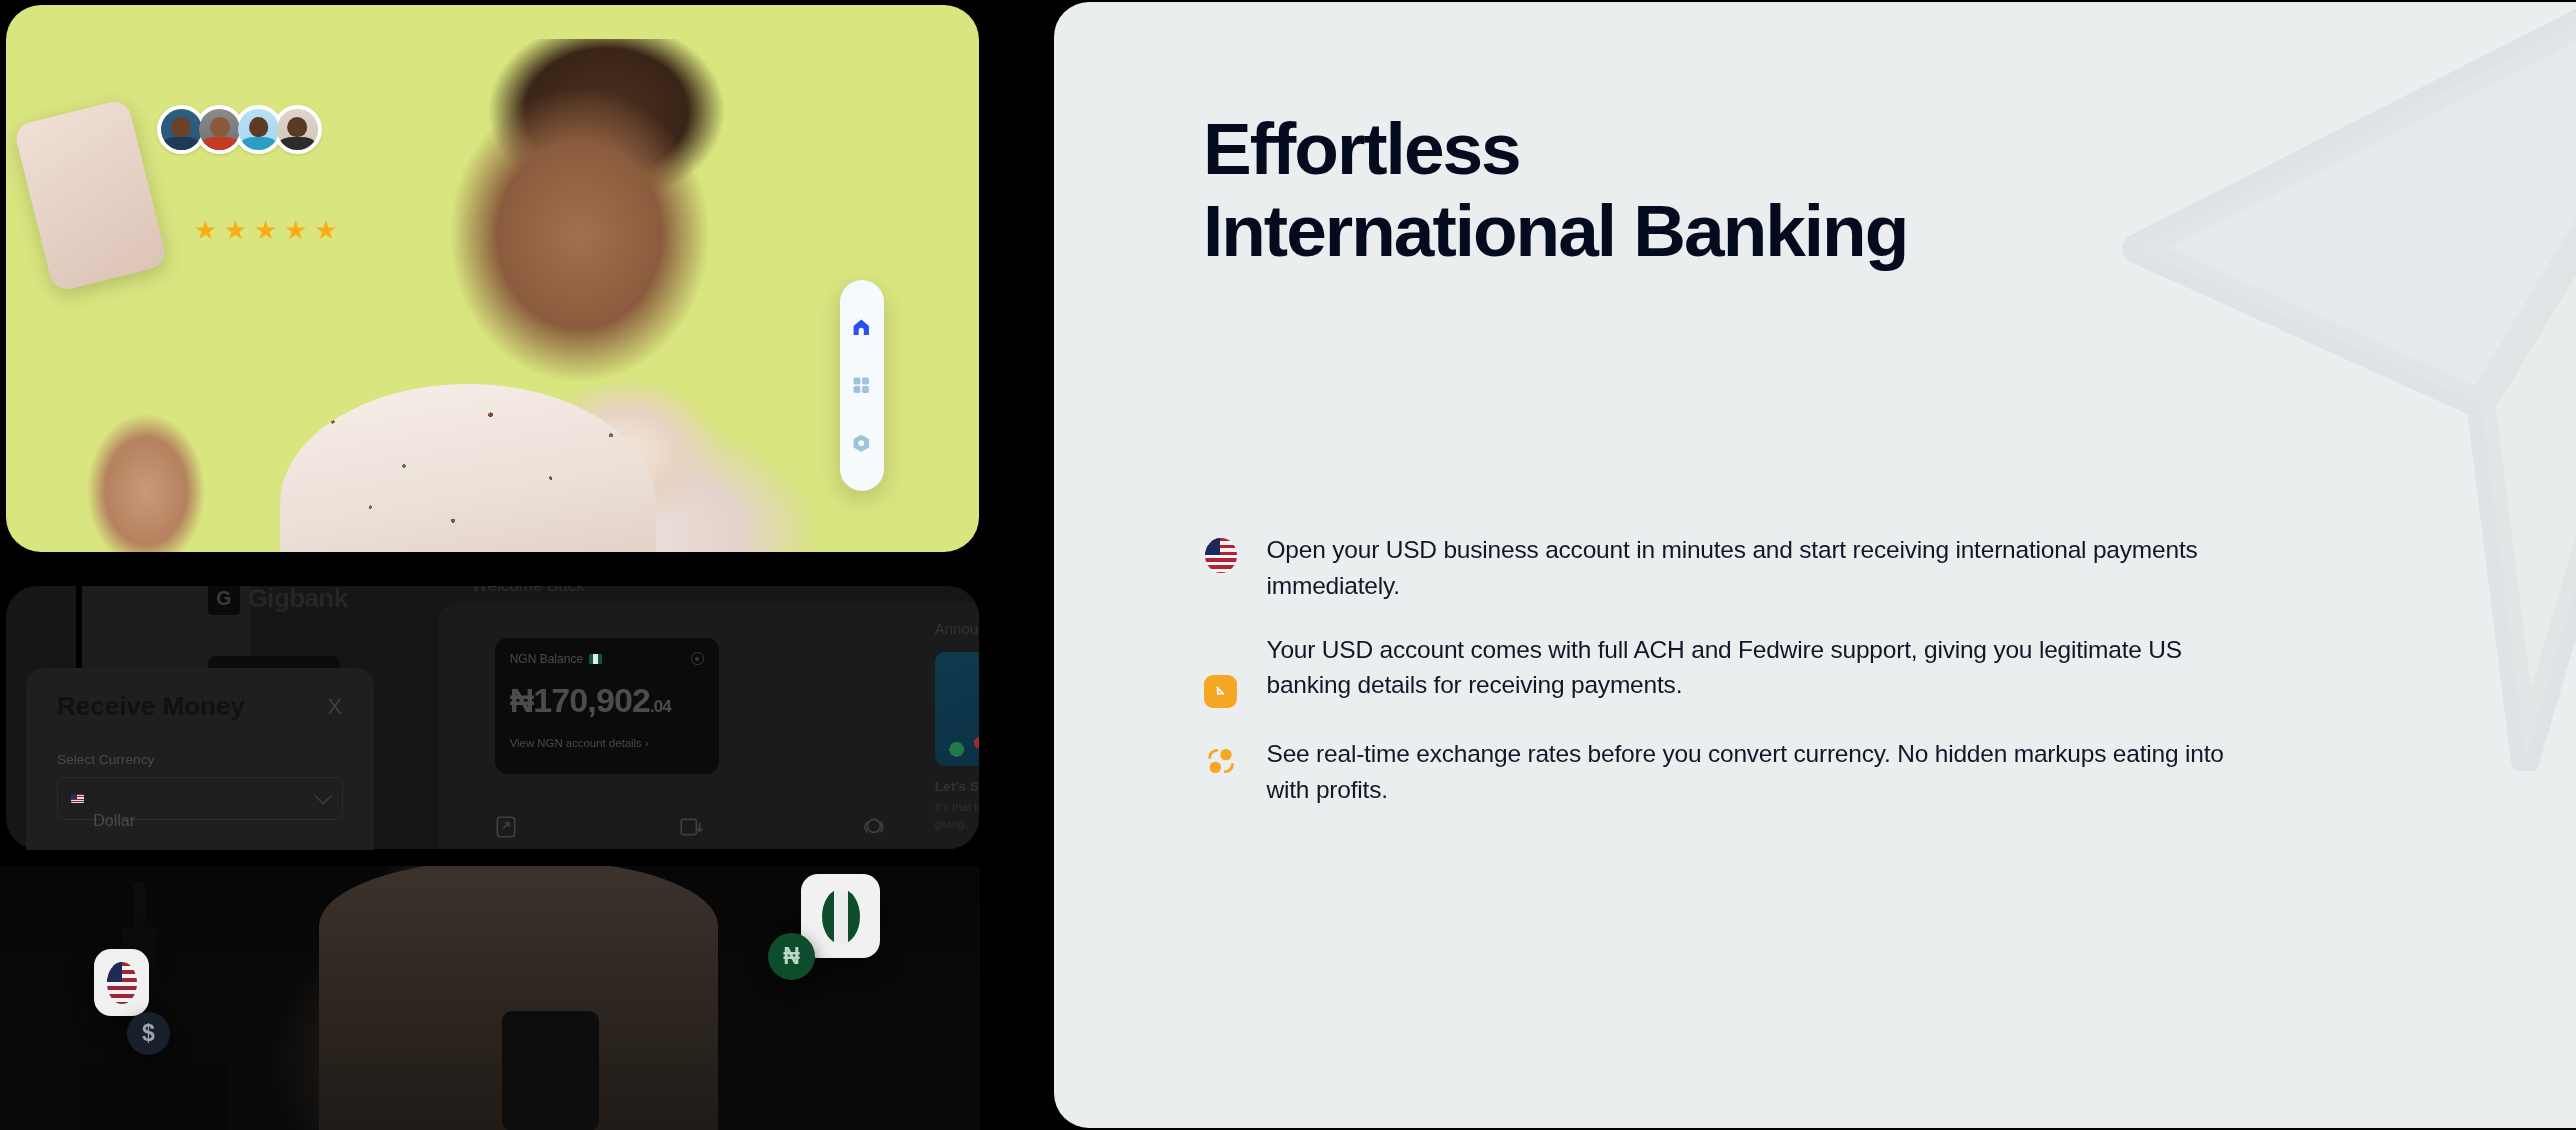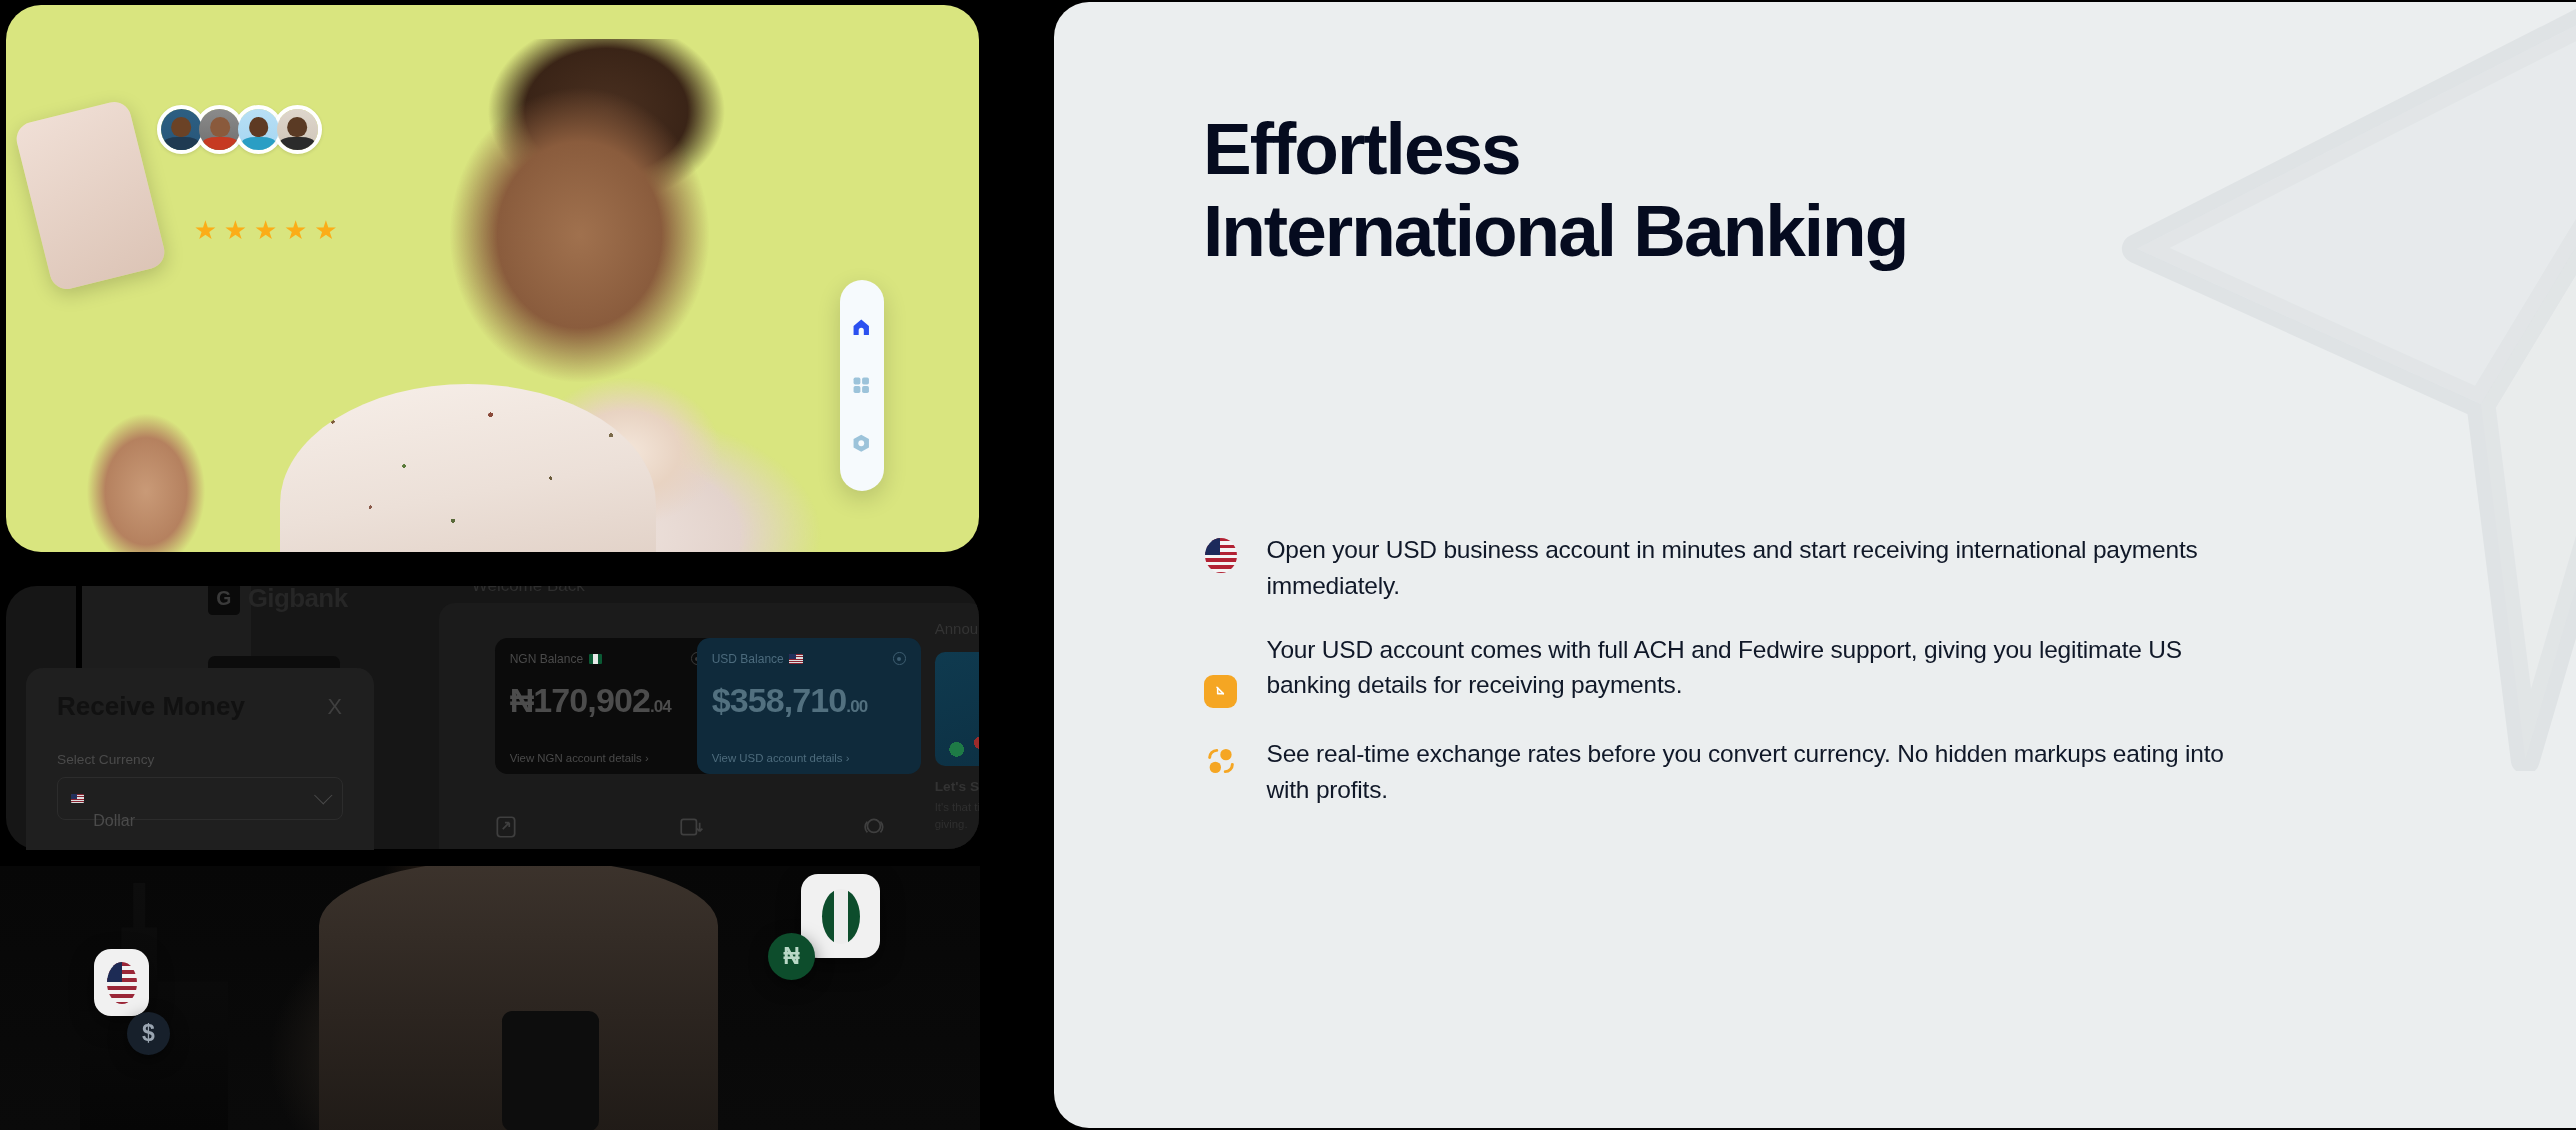--- a/index.html
+++ b/index.html
@@ -240,21 +240,21 @@
   .flag-us-mini::before {
     content:""; position:absolute; left:0; top:0; width:6.3px; height:5.1px; background:#22305c;
   }
   .eye-dot { width: 12.5px; height: 12.5px; border: 1.1px solid #3a3a3a; border-radius: 50%; position: relative; }
   .bal-usd .eye-dot { border-color: #3d5d70; }
   .eye-dot::after { content:""; position:absolute; left:50%; top:50%; width:4px; height:4px; transform:translate(-50%,-50%); background:#3a3a3a; border-radius:50%; }
   .bal-usd .eye-dot::after { background:#3d5d70; }
   .bal-amount { margin-top: 15px; font-size: 34px; font-weight: 600; color: #4c4c4c; letter-spacing: -0.9px; }
   .bal-usd .bal-amount { color: #52707f; }
   .bal-cents { font-size: 17px; }
-  .bal-link { margin-top: 32px; font-size: 11.4px; color: #4a4a4a; }
+  .bal-link { margin-top: 17px; font-size: 11.4px; color: #4a4a4a; }
   .bal-usd .bal-link { color: #4e6c7d; }
 
   .quick-actions {
     position: absolute; left: 479px; top: 228px;
     width: 410px;
     display: flex; justify-content: space-between;
   }
   .qa { display: flex; flex-direction: column; align-items: center; gap: 6.8px; }
   .qa-ic { width: 26px; height: 26px; }
   .qa-label { font-size: 11.4px; color: #3f3f3f; }
@@ -510,36 +510,20 @@
           </div>
           <div class="bal-amount">
             <span>₦170,902</span><span class="bal-cents">.04</span>
           </div>
           <div class="bal-link">
             <span>View NGN account details</span>
             <span>›</span>
           </div>
         </div>
 
-        <div class="bal-card bal-usd">
-          <div class="bal-head">
-            <div class="bal-label">
-              <span>USD Balance</span>
-              <span class="flag-mini flag-us-mini"></span>
-            </div>
-            <div class="eye-dot"></div>
-          </div>
-          <div class="bal-amount">
-            <span>$358,710</span><span class="bal-cents">.00</span>
-          </div>
-          <div class="bal-link">
-            <span>View USD account details</span>
-            <span>›</span>
-          </div>
-        </div>
 
         <div class="quick-actions">
           <div class="qa">
             <svg class="qa-ic" viewBox="0 0 24 24" fill="none" stroke="#3f3f3f" stroke-width="1.6">
               <rect x="4" y="3" width="16" height="18" rx="3"></rect>
                 <path d="M9 14 15 8M15 8h-4M15 8v4"></path>
             </svg>
             <div class="qa-label">Transfer</div>
           </div>
           <div class="qa">

